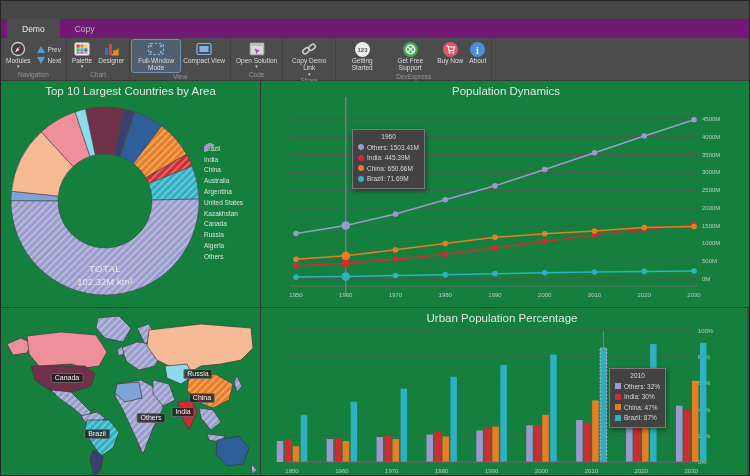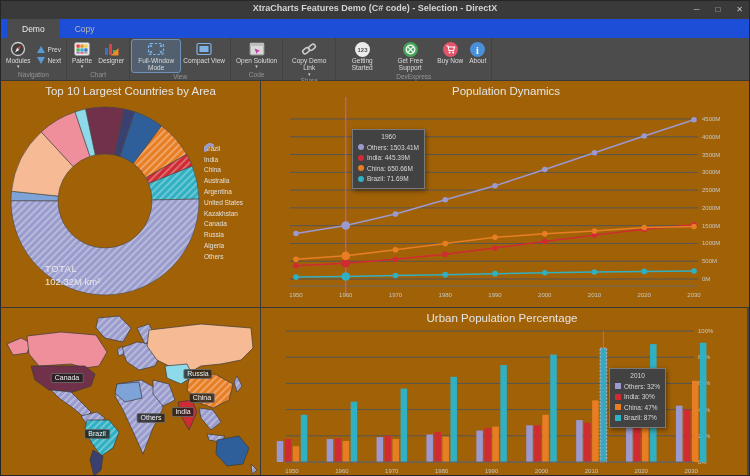--- a/index.html
+++ b/index.html
@@ -6,78 +6,70 @@
   html,body { background:#2b2b2b; font-family:"Liberation Sans",sans-serif; }
   #app { position:relative; width:750px; height:476px; background:#474747; border:1px solid #262626; overflow:hidden; }
 
   
   .titlebar { position:absolute; top:0; left:0; right:0; height:18px; background:#3a3a3a; }
   .titlebar .title { position:absolute; left:0; right:0; top:2px; text-align:center; font-size:9px; font-weight:bold; color:#d4d4d4; }
   .win-controls { position:absolute; right:6px; top:0; height:18px; display:flex; gap:16px; align-items:center; }
   .win-controls span { color:#c4c4c4; font-size:8px; line-height:18px; cursor:default; }
 
   
-  .tabrow { position:absolute; top:18px; left:0; right:0; height:19px; background:#1d4ed8; display:flex; padding-left:6px; }
+  .tabrow { position:absolute; top:18px; left:0; right:0; height:19px; background:#701a75; display:flex; padding-left:6px; }
   .tab { padding:0 15px; font-size:8.5px; color:#b9b9b9; display:flex; align-items:center; }
   .tab.active { background:#4c4c4c; color:#ebebeb; }
 
   
   .ribbon { position:absolute; top:37px; left:0; right:0; height:43px; background:#4c4c4c; border-bottom:1px solid #383838; display:flex; }
   .rgroup { display:flex; flex-direction:column; border-right:1px solid #424242; padding:0 2px; }
   .rgroup-items { flex:1; display:flex; align-items:stretch; padding-top:2px; }
   .rgroup-label { height:10px; font-size:6.5px; color:#949494; text-align:center; line-height:9px; }
   .rbtn { display:flex; flex-direction:column; align-items:center; padding:1px 3px 0; border-radius:2px; }
   .rbtn .icon { height:16px; display:flex; align-items:center; justify-content:center; }
   .rbtn .lbl { font-size:6.5px; color:#dcdcdc; text-align:center; line-height:1.15; max-width:42px; }
   .rbtn .caret { font-size:5px; color:#cfcfcf; line-height:4px; }
   .rbtn.active { background:rgba(90,125,165,0.38); outline:1px solid #6f93b8; }
   .rstack { display:flex; flex-direction:column; justify-content:center; gap:4px; padding:0 3px; }
   .rsmall { display:flex; align-items:center; gap:3px; font-size:6.5px; color:#dcdcdc; }
 
   
-  .panel { position:absolute; background:#a16207; }
+  .panel { position:absolute; background:#15803d; }
   #panel-donut { left:0; top:80px; width:259px; height:226px; }
   #panel-line  { left:260px; top:80px; width:490px; height:226px; }
   #panel-map   { left:0; top:307px; width:259px; height:169px; }
   #panel-bar   { left:256px; top:307px; width:490px; height:169px; }
   .divider { position:absolute; background:#383838; }
   #div-v { left:259px; top:80px; width:1px; height:396px; }
   #div-h { left:0; top:306px; width:750px; height:1px; }
 
   .chart-title { position:absolute; top:4px; left:0; right:0; text-align:center; font-size:11.5px; color:#e4e4e4; }
   .panel svg { position:absolute; left:0; top:0; }
 
-  .donut-center { position:absolute; left:44px; top:182px; width:120px; text-align:left; color:#e8e8e8; }
+  .donut-center { position:absolute; left:44px; top:182px; width:120px; text-align:center; color:#e8e8e8; }
   .donut-center .l1 { font-size:9.5px; letter-spacing:0.5px; }
   .donut-center .l2 { font-size:9.5px; margin-top:2px; }
   #donut-legend { position:absolute; left:203px; top:62px; }
   .leg-row { display:flex; align-items:center; gap:3px; height:10.8px; }
   .leg-row span { font-size:6.5px; color:#e0e0e0; white-space:nowrap; }
 
   .tooltip { position:absolute; background:#424242; border:1px solid #7a7a7a; box-shadow:1px 2px 5px rgba(0,0,0,0.45); padding:3px 5px 2px; z-index:6; }
   .tooltip .hdr { text-align:center; font-size:6.5px; color:#d8d8d8; margin-bottom:1px; }
   .trow { display:flex; align-items:center; gap:3px; font-size:6.5px; color:#d8d8d8; margin:3.5px 0; white-space:nowrap; }
   .swatch { width:6px; height:6px; flex:none; }
   .swatch.circle { border-radius:50%; }
 
   .map-chip { position:absolute; transform:translate(-50%,-50%); background:rgba(28,28,28,0.78); border:1px solid rgba(130,130,130,0.65); border-radius:2px; color:#f2f2f2; font-size:7px; padding:0 3px 1px; z-index:3; white-space:nowrap; }
 </style>
 </head>
 <body>
 
 <div id="app">
 
-  <div class="titlebar">
-    <div class="title">XtraCharts Features Demo (C# code) - Selection - DirectX</div>
-    <div class="win-controls">
-      <span>─</span>
-      <span>□</span>
-      <span>✕</span>
-    </div>
-  </div>
 
   <div class="tabrow">
     <div class="tab active">
         <span>Demo</span>
       </div>
     <div class="tab">
         <span>Copy</span>
       </div>
   </div>
 

